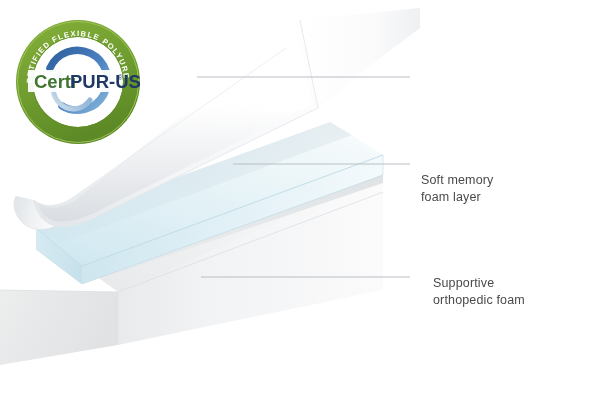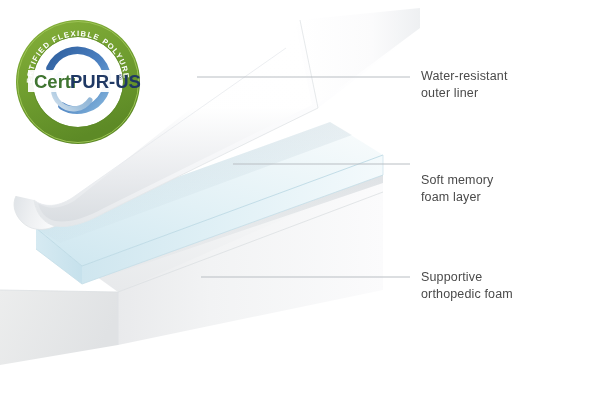--- a/index.html
+++ b/index.html
@@ -41,21 +41,21 @@
     position: absolute;
     left: 421px;
     font-size: 12.5px;
     line-height: 17px;
     color: #4a4a4a;
     letter-spacing: 0.15px;
     white-space: pre-line;
   }
   #label-0 { top: 68px; }
   #label-1 { top: 172px; }
-  #label-2 { top: 269px; }
+  #label-2 { top: 275px; margin-left: 12px; }
 </style>
 </head>
 <body>
 
 <div id="stage">
 
   <svg id="illustration" viewBox="0 0 420 400">
     <defs>
 
       <linearGradient id="gBaseFront" x1="0" y1="0" x2="1" y2="0">
@@ -228,20 +228,18 @@
 
     <rect x="14" y="52" width="84" height="22" fill="#ffffff" opacity="0.93"></rect>
 
     <g>
       <text x="20" y="70" font-family="'Liberation Sans', sans-serif" font-size="18.5" font-weight="bold" fill="#3f7530">Certi</text>
       <text x="56" y="70" font-family="'Liberation Sans', sans-serif" font-size="18.5" font-weight="bold" fill="#1f3864">PUR-US</text>
       <text x="104" y="62" font-family="'Liberation Sans', sans-serif" font-size="6.5" fill="#1f3864">®</text>
     </g>
   </svg>
 
-  <div class="label" id="label-0">Water-resistant
-outer liner</div>
   <div class="label" id="label-1">Soft memory
 foam layer</div>
   <div class="label" id="label-2">Supportive
 orthopedic foam</div>
 
 </div>
 
 </body></html>

